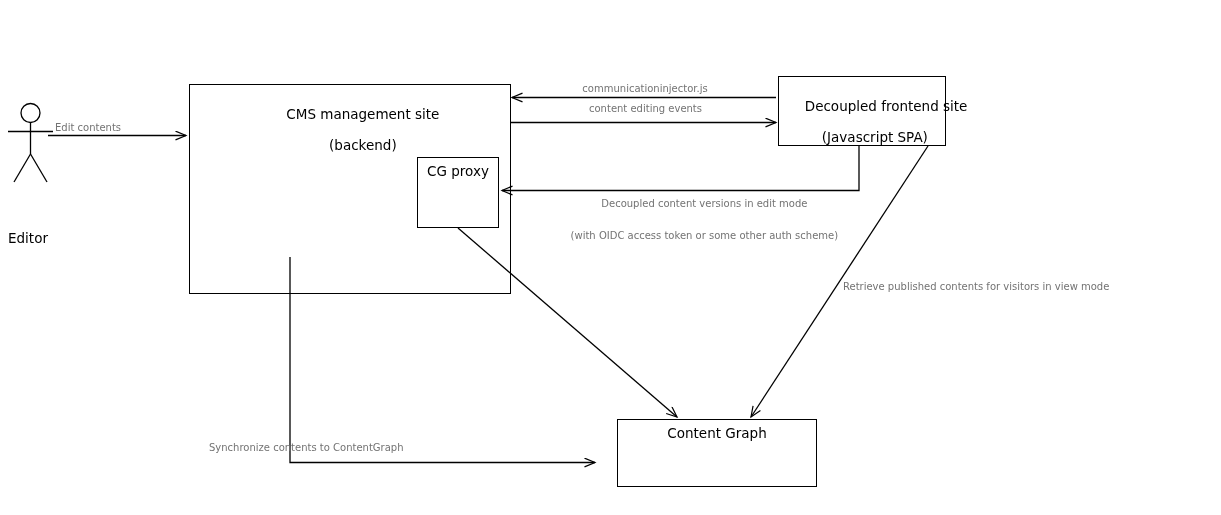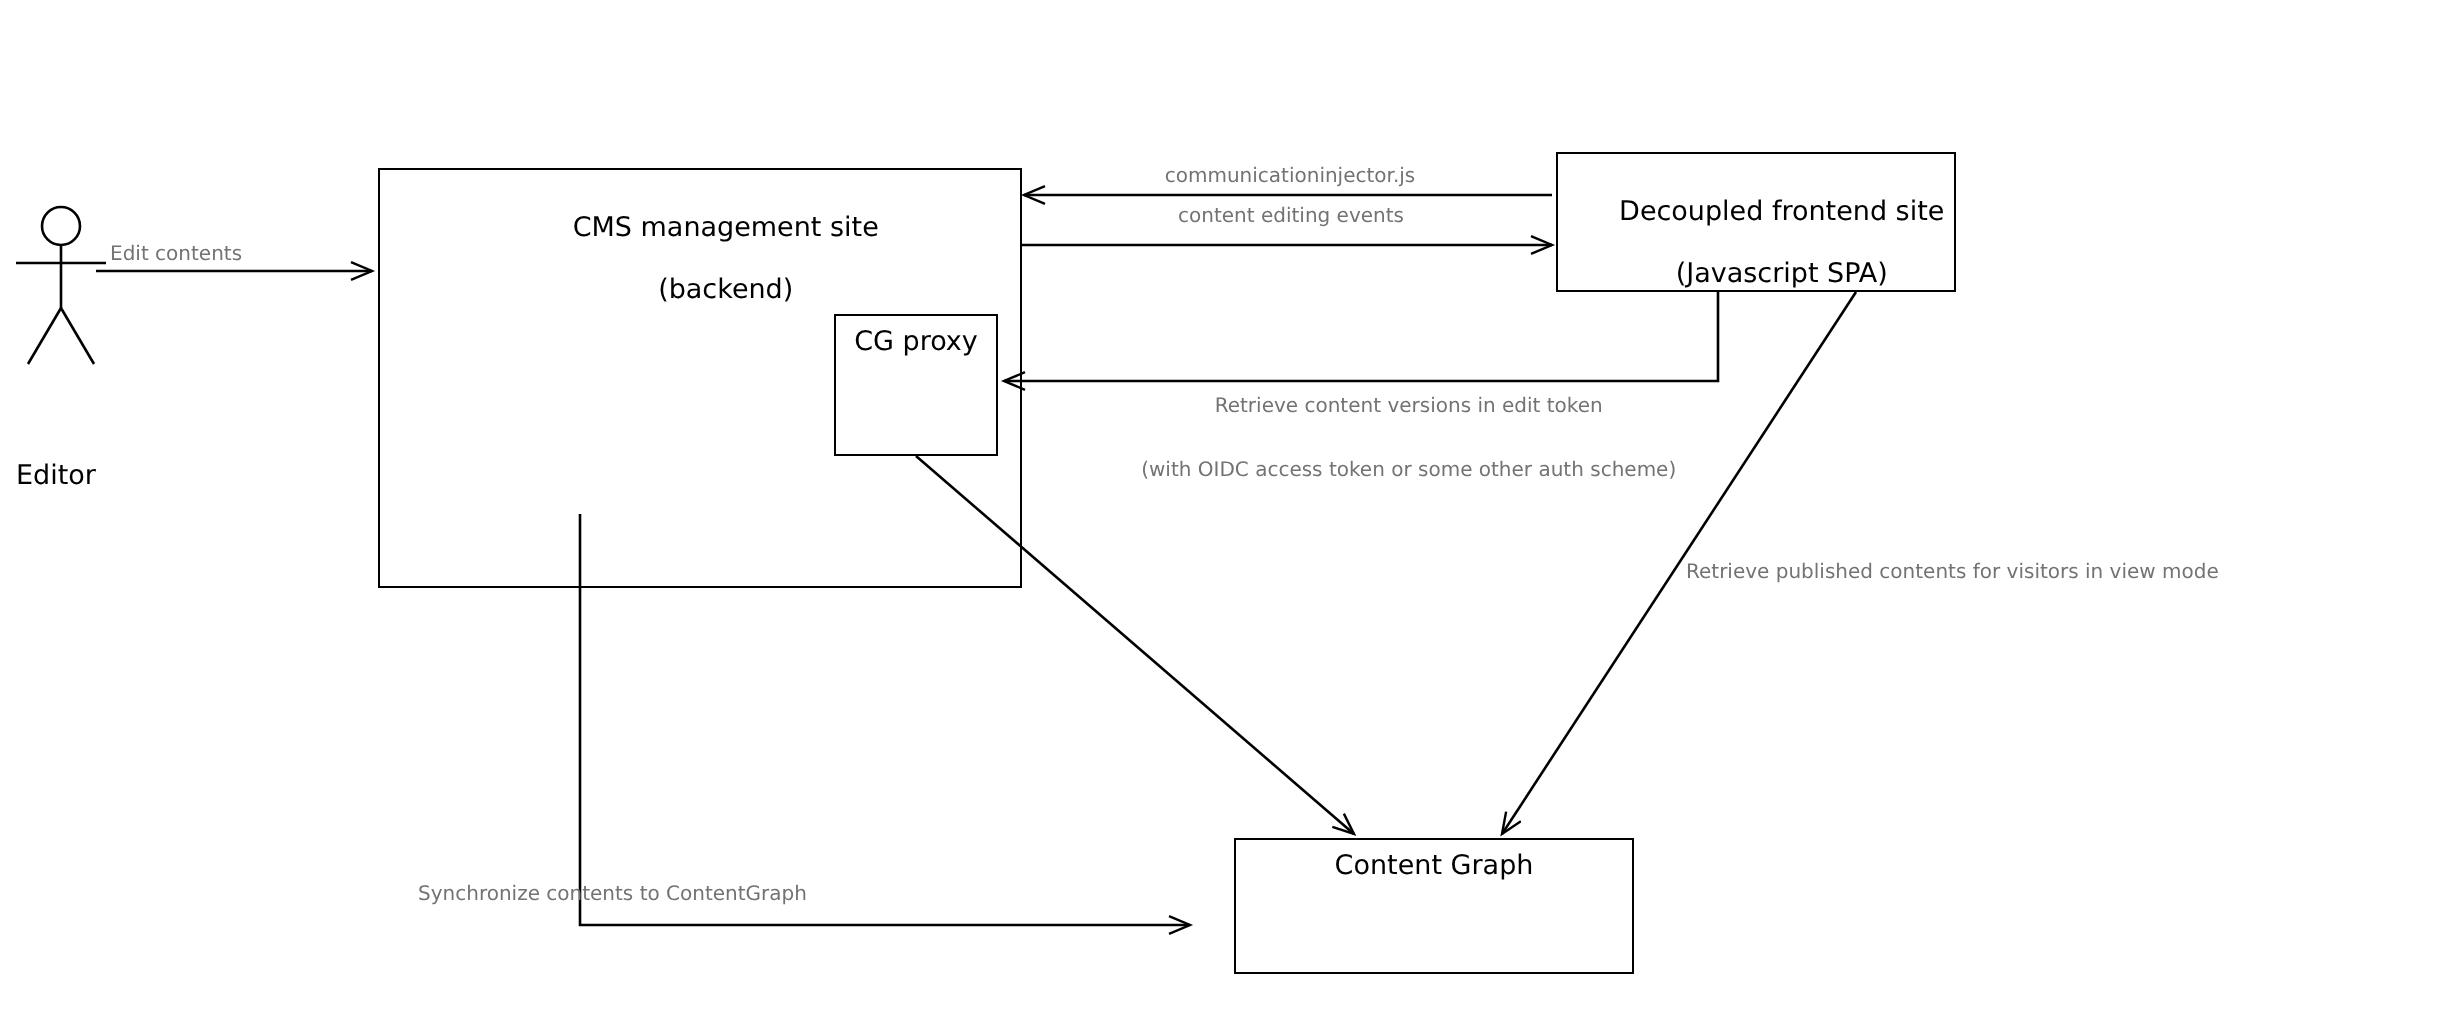--- a/index.html
+++ b/index.html
@@ -124,41 +124,41 @@
       <span>CMS management site</span><br>
       <span>(backend)</span>
     </div>
   </div>
 
   <div class="node-box" style="left:417px; top:157px; width:82px; height:71px;padding-left:39px;">
     <div class="node-title">CG proxy</div>
   </div>
 
 
-  <div class="node-box" style="left:778px; top:76px; width:200px; height:70px;">
+  <div class="node-box" style="left:778px; top:76px; width:168px; height:70px;">
     <div class="node-title">
       <span>Decoupled frontend site</span><br>
       <span>(Javascript SPA)</span>
     </div>
   </div>
 
   <div class="node-box" style="left:598px; top:419px; width:200px; height:68px;margin-left:19px;">
     <div class="node-title">Content Graph</div>
   </div>
 
   <div class="actor-label" style="left:8px; top:187px;">Editor</div>
 
   <div class="edge-label" style="left:55px; top:120px;">Edit contents</div>
 
   <div class="edge-label center" style="left:545px; top:81px; width:200px;">communicationinjector.js</div>
 
   <div class="edge-label center" style="left:551px; top:101px; width:189px;">content editing events</div>
 
   <div class="edge-label center" style="left:508px; top:180px; width:380px;">
-    <span>Retrieve content versions in edit token</span><br>
+    <span>Decoupled content versions in edit mode</span><br>
     <span>(with OIDC access token or some other auth scheme)</span>
   </div>
 
 
   <div class="edge-label" style="left:209px; top:440px;">Synchronize contents to ContentGraph</div>
 
   <div class="edge-label" style="left:843px; top:279px;">Retrieve published contents for visitors in view mode</div>
 
 </div>
 

